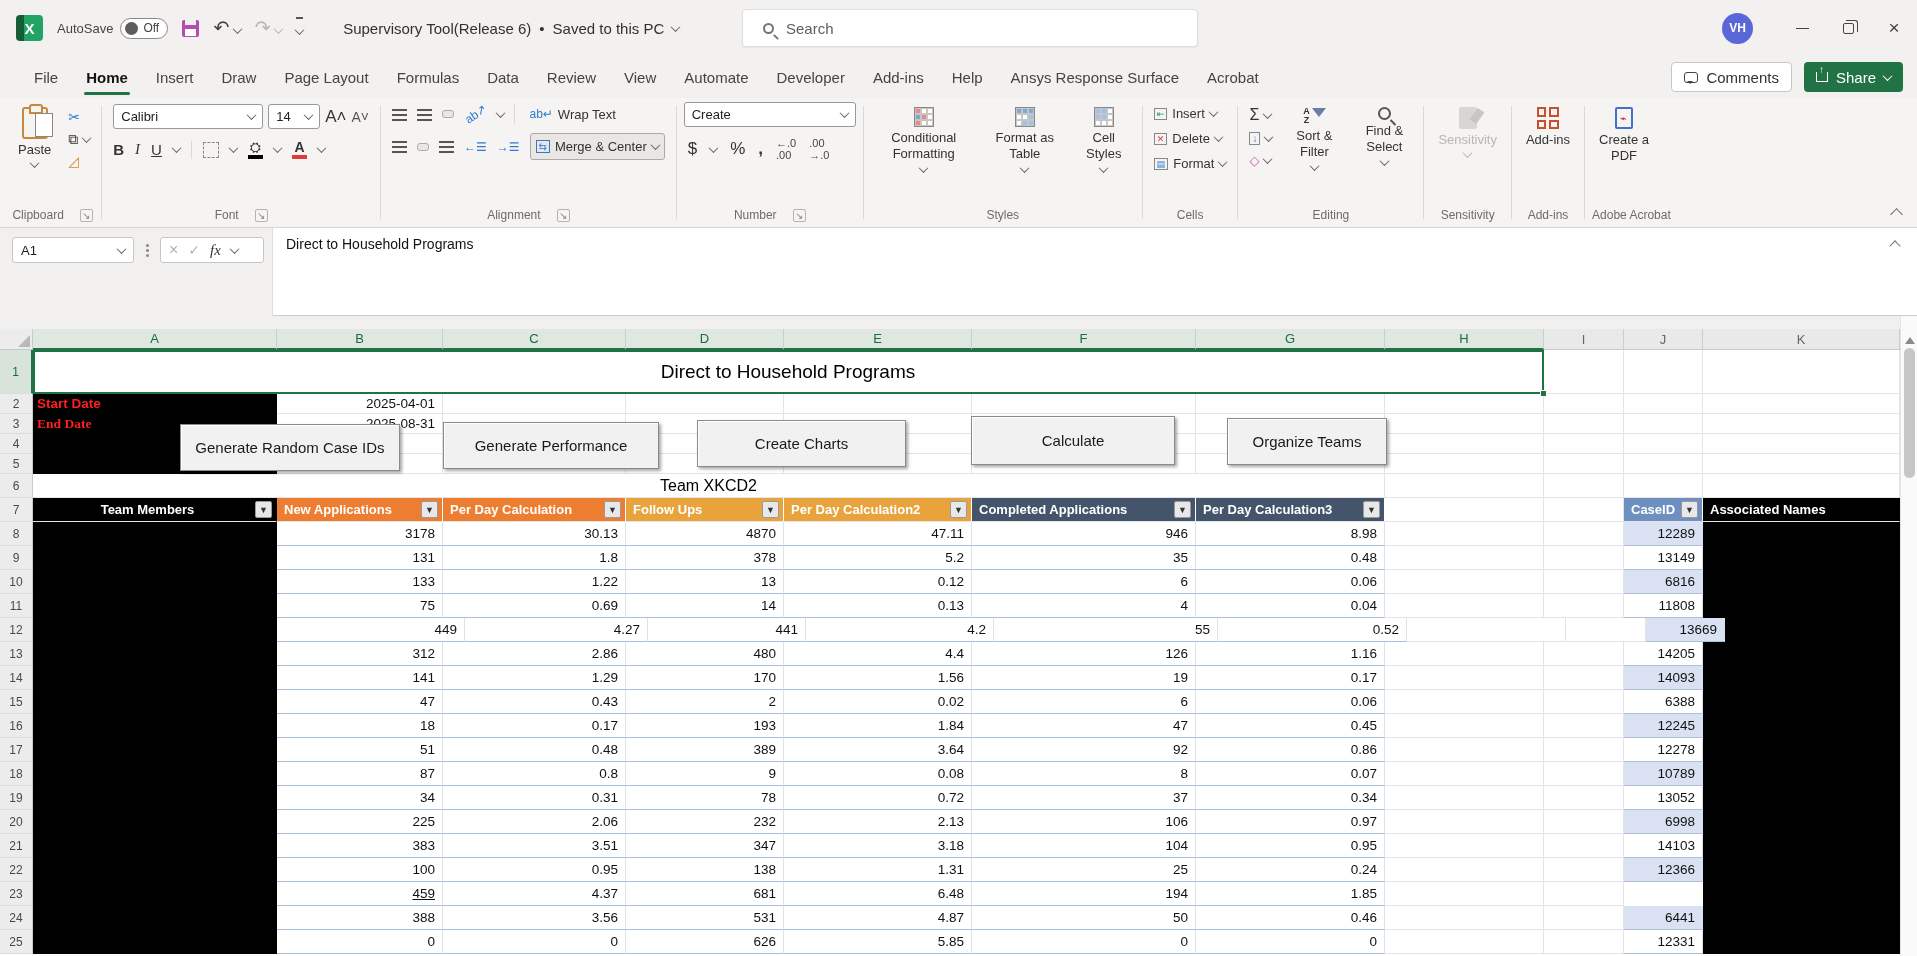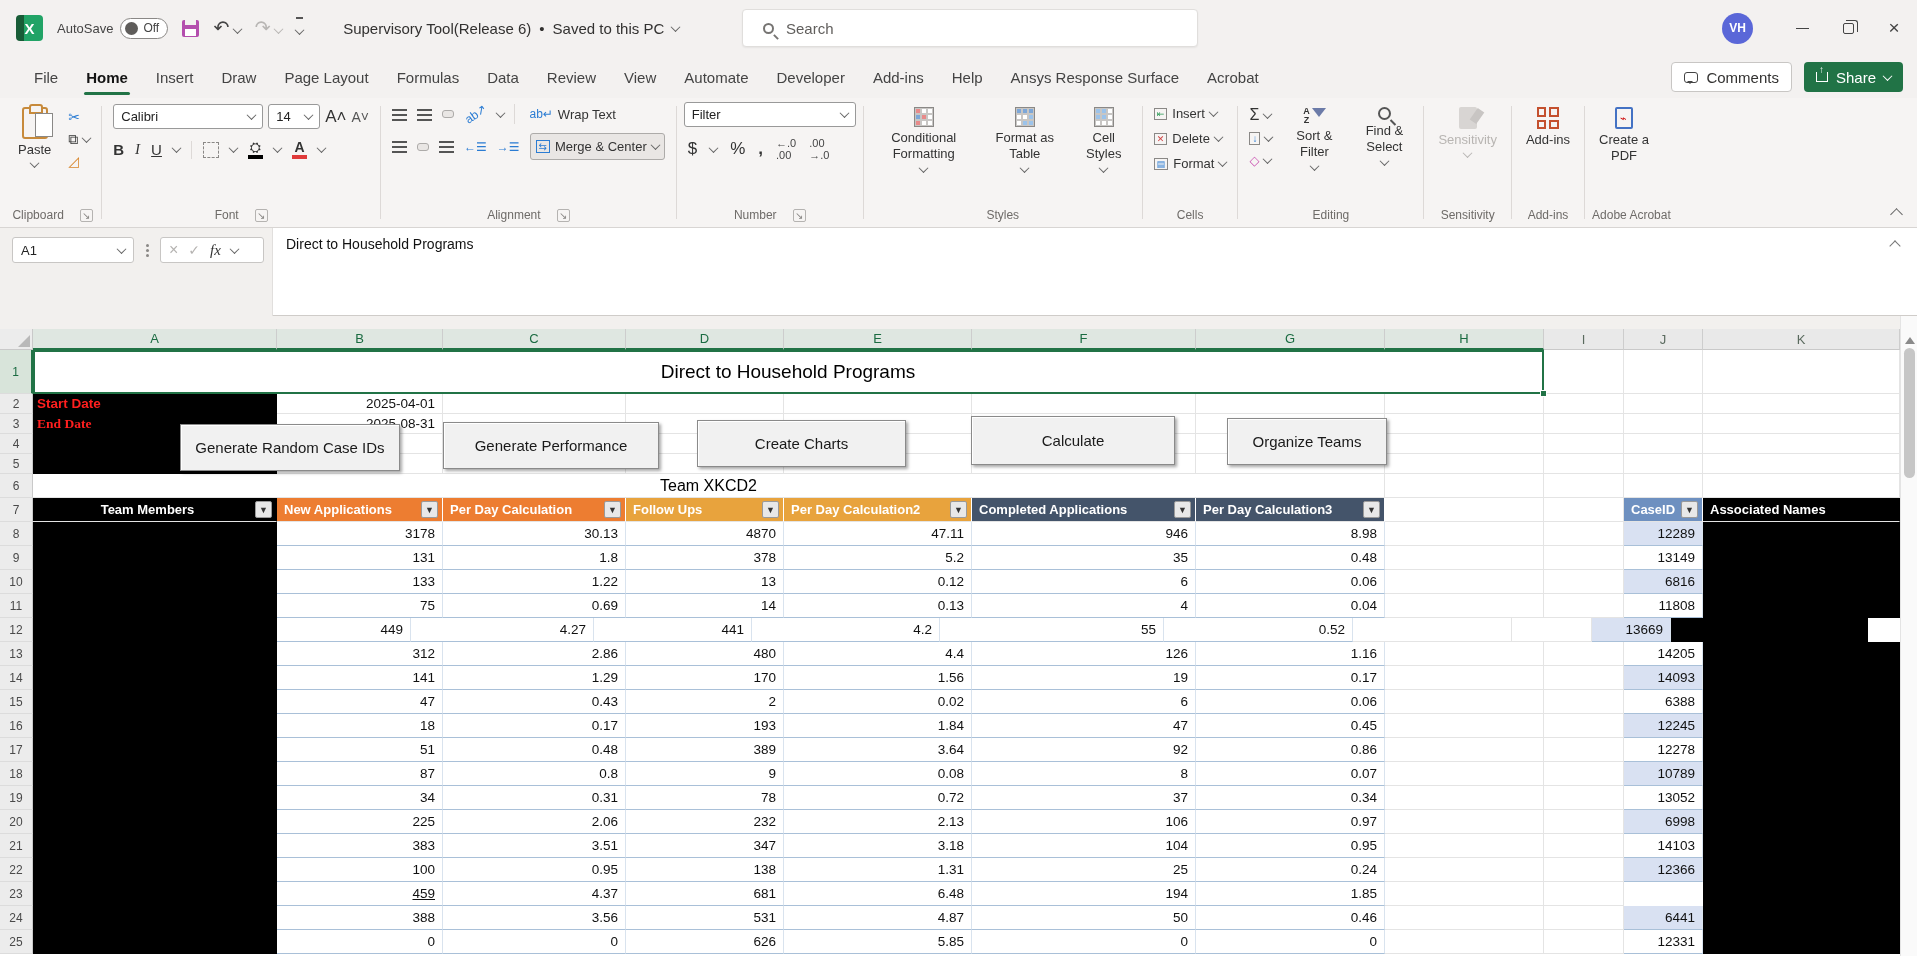--- a/index.html
+++ b/index.html
@@ -343,21 +343,21 @@
     <div class="grp-label">
         <span>Alignment</span>
         <span class="launcher">↘</span>
       </div>
   </div>
   <div class="vsep"></div>
 
   <div class="grp">
     <div class="grp-body" style="flex-direction:column; gap:8px;">
       <span class="combo" style="width:172px;">
-          <span>Filter</span>
+          <span>Create</span>
           <span class="chev"></span>
         </span>
       <span class="srow" style="gap:13px; font-size:17px;">
         <span>$</span>
           <span class="chev"></span>
         <span>%</span>
         <span style="font-weight:bold;">,</span>
         <span style="font-size:11px;color:#444;">←.0<br>.00</span>
         <span style="font-size:11px;color:#444;">.00<br>→.0</span>
       </span>
@@ -730,21 +730,21 @@
         <div class="c val tb" style="width: 224px;">4</div>
         <div class="c val tb" style="width: 189px;">0.04</div>
         <div class="c" style="width: 159px;"></div>
         <div class="c" style="width: 80px;"></div>
         <div class="c val tb" style="width: 79px;">11808</div>
         <div class="c blackc" style="width: 197px;"></div>
       </div>
       <div class="row" style="height: 24px;">
         <div class="rownum" style="width: 33px; height: 24px;">12</div>
         <div class="c blackc" style="width: 244px;"></div>
-        <div class="c val tb" style="width: 134px; text-align: center;">449</div>
+        <div class="c val tb" style="width: 188px; text-align: center;">449</div>
         <div class="c val tb" style="width: 183px;">4.27</div>
         <div class="c val tb" style="width: 158px;">441</div>
         <div class="c val tb" style="width: 188px;">4.2</div>
         <div class="c val tb" style="width: 224px;">55</div>
         <div class="c val tb" style="width: 189px;">0.52</div>
         <div class="c" style="width: 159px;"></div>
         <div class="c" style="width: 80px;"></div>
         <div class="c val tb band" style="width: 79px;">13669</div>
         <div class="c blackc" style="width: 197px;"></div>
       </div>

